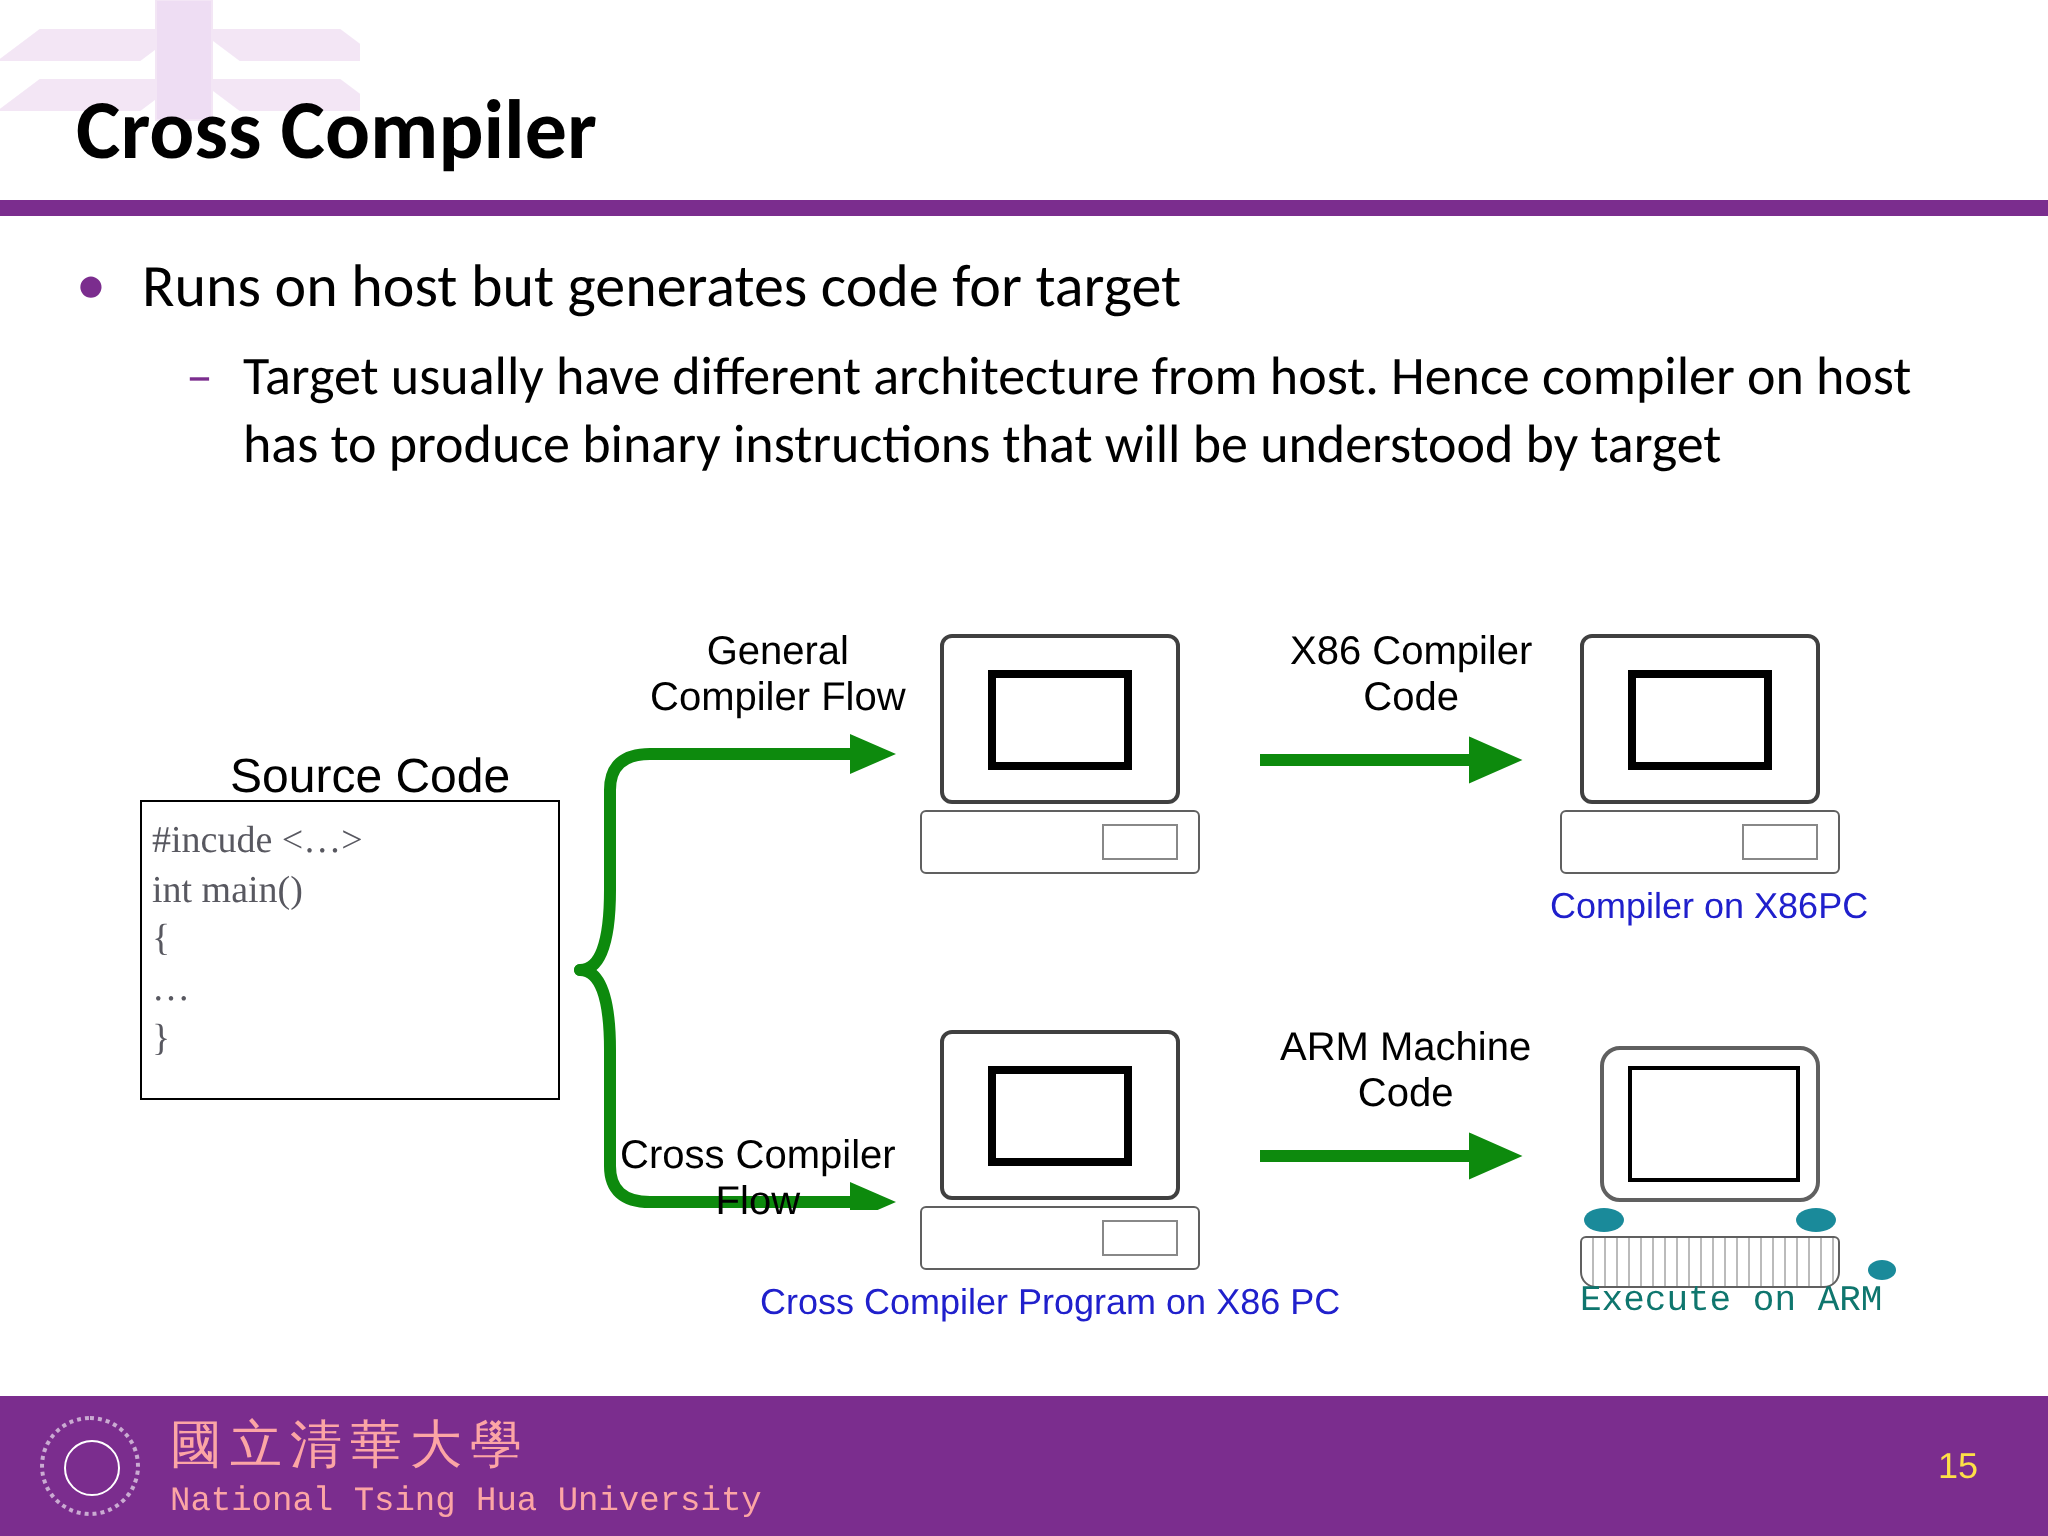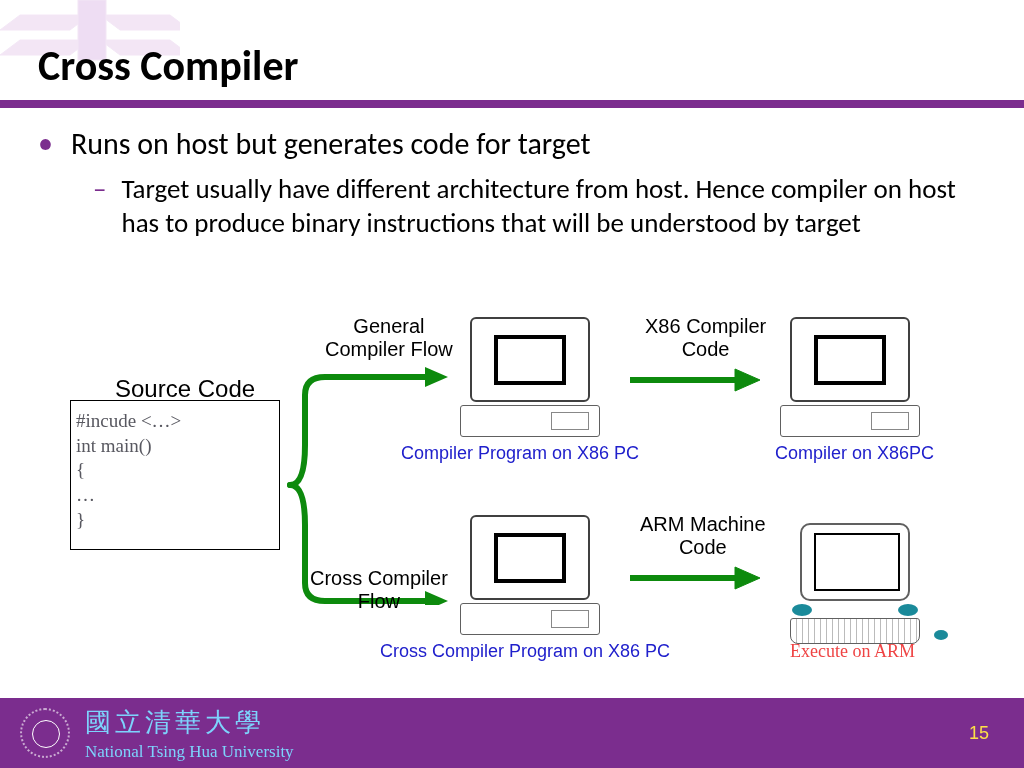--- a/index.html
+++ b/index.html
@@ -175,22 +175,22 @@
   .caption-blue {
     position: absolute;
     font-size: 18px;
     color: #2020cc;
     font-family: Arial;
     text-align: center;
   }
   .caption-red {
     position: absolute;
     font-size: 18px;
-    color: #ef4444;
-    font-family: Liberation Serif, serif;
+    color: #0f766e;
+    font-family: Liberation Mono, monospace;
     text-align: center;
   }
   .arrow {
     position: absolute;
     stroke: #0d8a0d;
     fill: #0d8a0d;
   }
   .bracket {
     position: absolute;
     stroke: #0d8a0d;
@@ -215,30 +215,30 @@
   .footer-seal::after {
     content: "";
     position: absolute;
     top: 10px; left: 10px;
     width: 26px; height: 26px;
     border: 1px solid #fff;
     border-radius: 50%;
   }
   .footer-text {
     margin-left: 15px;
-    color: #7dd3fc;
+    color: #fca5a5;
   }
   .footer-cn {
     font-size: 26px;
     font-family: "KaiTi","STKaiti",serif;
     letter-spacing: 4px;
   }
   .footer-en {
     font-size: 17px;
-    font-family: Liberation Serif, serif;
+    font-family: Liberation Mono, monospace;
     margin-top: 2px;
   }
   .page-num {
     position: absolute;
     right: 35px;
     color: #fde047;
     font-size: 18px;
     font-family: Arial;
   }
 </style>
@@ -297,21 +297,20 @@
 Flow</div>
 
   <div class="pc" style="top:12px; left:470px;">
     <div class="pc-monitor">
         <div class="pc-screen"></div>
       </div>
     <div class="pc-base">
         <div class="pc-slot"></div>
       </div>
   </div>
-  <div class="caption-blue" style="top:138px; left:401px;">Compiler Program on X86 PC</div>
 
   <svg class="arrow" style="top:60px; left:625px; width:140px; height:30px;">
     <line x1="5" y1="15" x2="110" y2="15" stroke-width="6"></line>
     <polygon points="110,4 135,15 110,26"></polygon>
   </svg>
   <div class="flow-label" style="top:10px; left:645px; white-space:pre;">X86 Compiler
 Code</div>
 
   <div class="pc" style="top:12px; left:790px;">
     <div class="pc-monitor">

